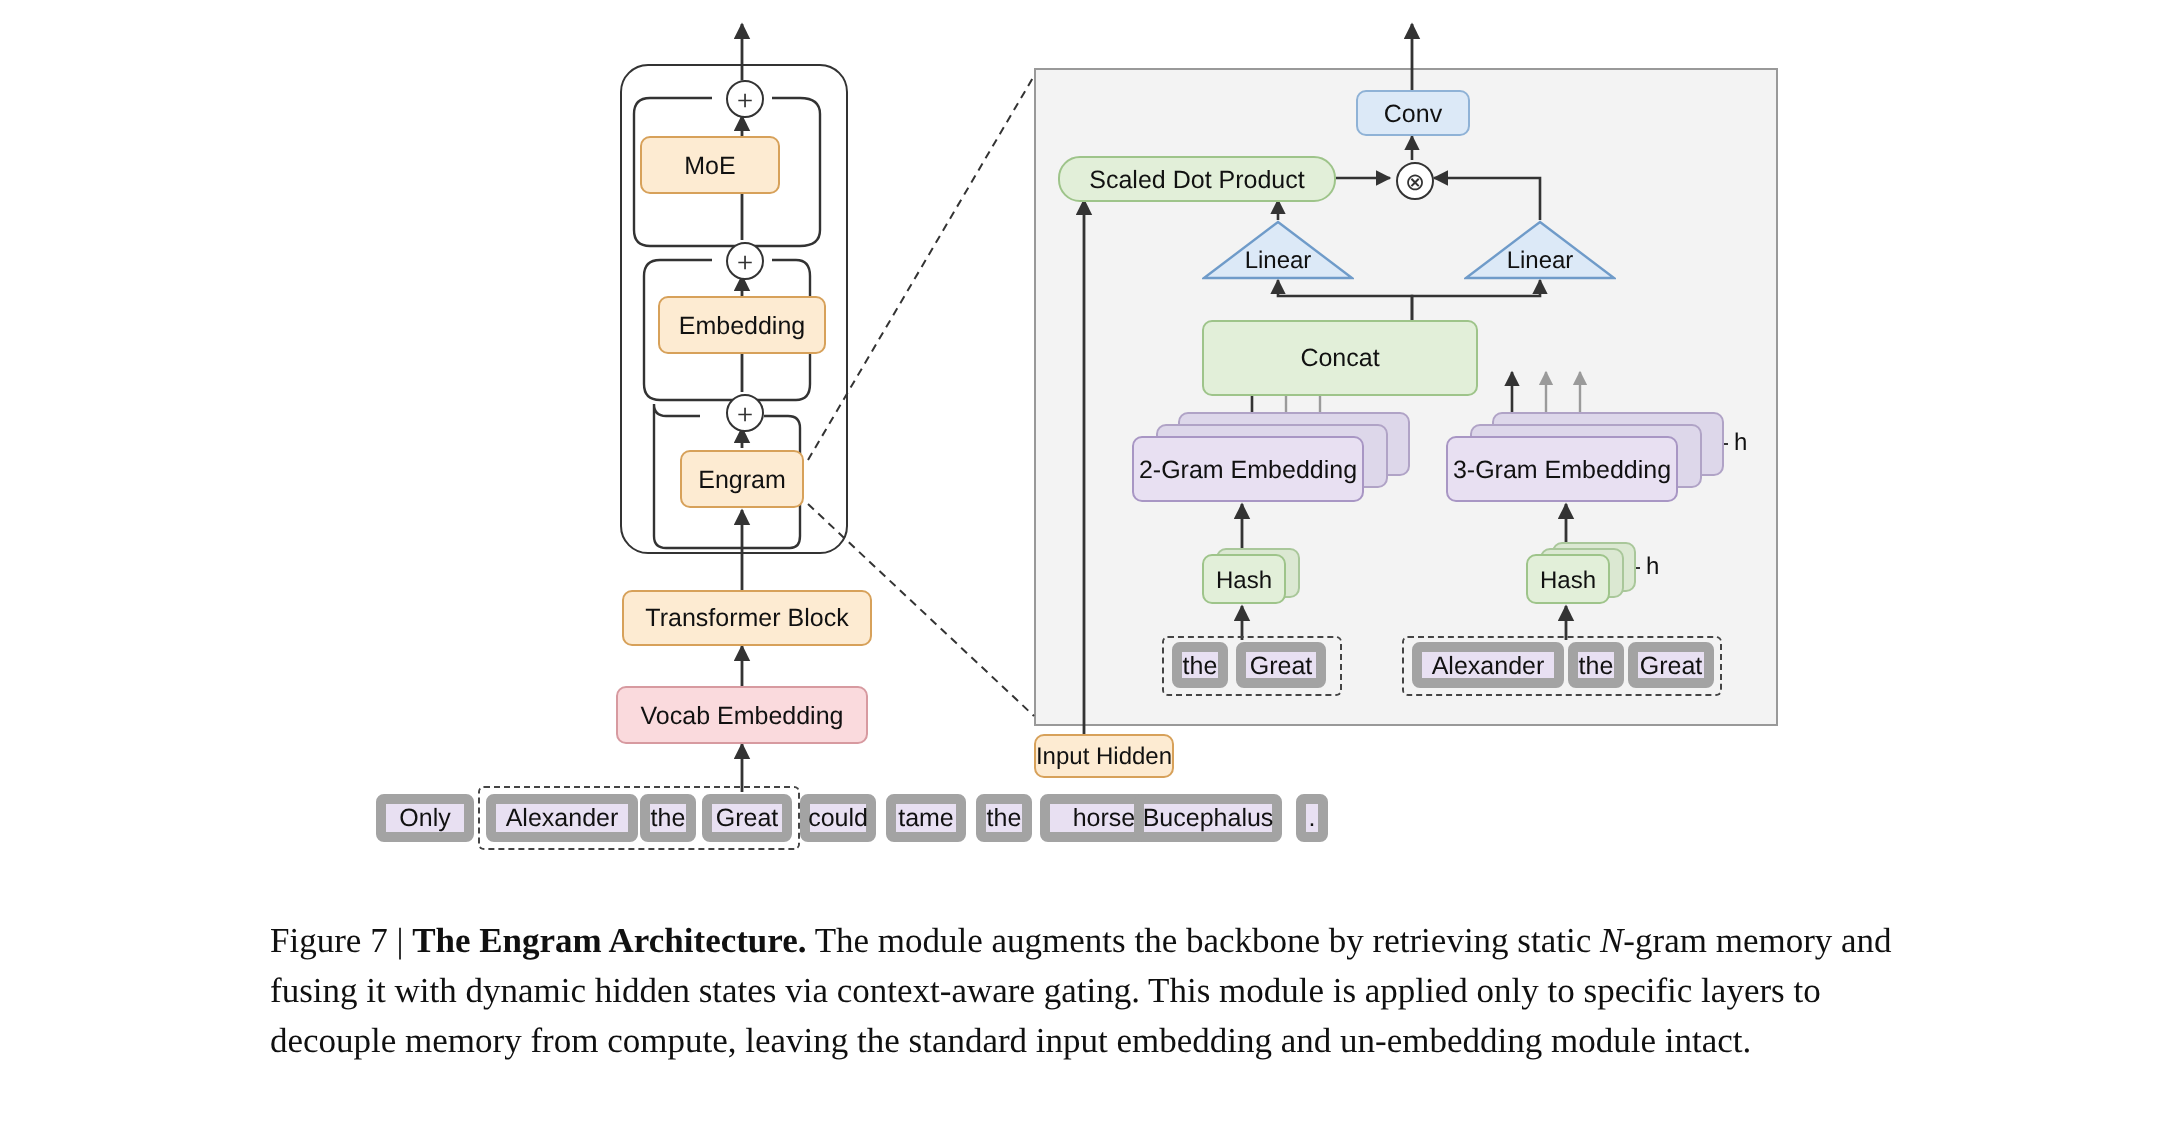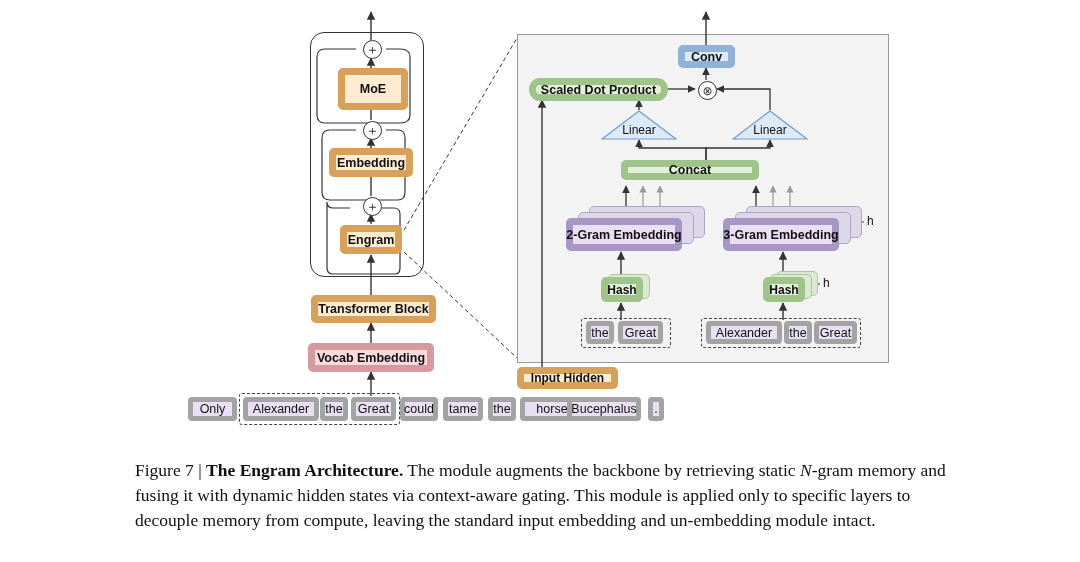--- a/index.html
+++ b/index.html
@@ -31,30 +31,29 @@
     color: #101010;
     text-align: left;
   }
   .caption b { font-weight: bold; }
   .caption i { font-style: italic; }
 
   
   .box {
     position: absolute;
     box-sizing: border-box;
-    border: 7px solid #0f172a;
+    border: 1px solid #0f172a;
     border-radius: 5px;
     display: flex;
     align-items: center;
     justify-content: center;
     font-size: 12.5px;
     color: #111;
     white-space: nowrap;
     background: #fff;
-    font-weight: bold;
   }
   .orange { background: #fdebd2; border-color: #d7a15a; }
   .pink   { background: #fadadd; border-color: #d79aa0; }
   .purple { background: #e8e0f2; border-color: #a896c4; }
   .green  { background: #e2efd9; border-color: #9ec48a; }
   .blue   { background: #dce9f7; border-color: #8fb2d6; }
 
   .outer-round {
     position: absolute;
     box-sizing: border-box;
@@ -196,40 +195,40 @@
     <line x1="706" y1="45" x2="706" y2="12" stroke="#333" stroke-width="1.4" marker-end="url(#arrow)"></line>
 
     <path d="M844,214 Q855,214 855,222 L864,222" fill="none" stroke="#333" stroke-width="1"></path>
     <path d="M802,277 Q812,277 812,284 L820,284" fill="none" stroke="#333" stroke-width="1"></path>
   </svg>
 
   <div style="position:absolute;left:363px;top:40px;width:17px;height:17px;border:1.3px solid #333;border-radius:50%;display:flex;align-items:center;justify-content:center;font-size:13px;color:#333;background:#fff;">＋</div>
   <div style="position:absolute;left:363px;top:121px;width:17px;height:17px;border:1.3px solid #333;border-radius:50%;display:flex;align-items:center;justify-content:center;font-size:13px;color:#333;background:#fff;">＋</div>
   <div style="position:absolute;left:363px;top:197px;width:17px;height:17px;border:1.3px solid #333;border-radius:50%;display:flex;align-items:center;justify-content:center;font-size:13px;color:#333;background:#fff;">＋</div>
 
-  <div class="box orange" style="left:338px; top:68px; width:70px; height:42px;">MoE</div>
+  <div class="box orange" style="left:320px; top:68px; width:70px; height:29px;">MoE</div>
   <div class="box orange" style="left:329px; top:148px; width:84px; height:29px;">Embedding</div>
   <div class="box orange" style="left:340px; top:225px; width:62px; height:29px;">Engram</div>
   <div class="box pink" style="left:308px; top:343px; width:126px; height:29px;">Vocab Embedding</div>
   <div class="box orange" style="left:311px; top:295px; width:125px; height:28px;">Transformer Block</div>
 
   <div class="tok" style="left:188px; top:397px; width:49px; height:24px;">Only</div>
   <div class="tok" style="left:243px; top:397px; width:76px; height:24px;">Alexander</div>
   <div class="tok" style="left:320px; top:397px; width:28px; height:24px;">the</div>
   <div class="tok" style="left:351px; top:397px; width:45px; height:24px;">Great</div>
   <div class="tok" style="left:400px; top:397px; width:38px; height:24px;">could</div>
   <div class="tok" style="left:443px; top:397px; width:40px; height:24px;">tame</div>
   <div class="tok" style="left:488px; top:397px; width:28px; height:24px;">the</div>
   <div class="tok" style="left:520px; top:397px; width:64px; height:24px;">horse</div>
   <div class="tok" style="left:567px; top:397px; width:74px; height:24px;">Bucephalus</div>
   <div class="tok" style="left:648px; top:397px; width:16px; height:24px;">.</div>
 
   <div class="dashsel" style="left:239px; top:393px; width:161px; height:32px;"></div>
 
-  <div class="box orange" style="left:517px; top:367px; width:101px; height:22px; font-size:12px;">Input Hidden</div>
+  <div class="box orange" style="left:517px; top:367px; width:70px; height:22px; font-size:12px;">Input Hidden</div>
 
   <div class="dashsel" style="left:581px; top:318px; width:90px; height:30px;"></div>
   <div class="tok" style="left:586px; top:321px; width:28px; height:23px;">the</div>
   <div class="tok" style="left:618px; top:321px; width:45px; height:23px;">Great</div>
 
   <div class="dashsel" style="left:701px; top:318px; width:160px; height:30px;"></div>
   <div class="tok" style="left:706px; top:321px; width:76px; height:23px;">Alexander</div>
   <div class="tok" style="left:784px; top:321px; width:28px; height:23px;">the</div>
   <div class="tok" style="left:814px; top:321px; width:43px; height:23px;">Great</div>
 
@@ -243,21 +242,21 @@
 
   <div class="stack-shadow purple-s" style="left:589px; top:206px; width:116px; height:32px;"></div>
   <div class="stack-shadow purple-s" style="left:578px; top:212px; width:116px; height:32px;"></div>
   <div class="box purple" style="left:566px; top:218px; width:116px; height:33px; font-size:12.5px;">2-Gram Embedding</div>
 
   <div class="stack-shadow purple-s" style="left:746px; top:206px; width:116px; height:32px;"></div>
   <div class="stack-shadow purple-s" style="left:735px; top:212px; width:116px; height:32px;"></div>
   <div class="box purple" style="left:723px; top:218px; width:116px; height:33px; font-size:12.5px;">3-Gram Embedding</div>
   <div class="label-small" style="position:absolute; left:867px; top:214px;">h</div>
 
-  <div class="box green" style="left:621px; top:160px; width:138px; height:20px; font-size:12.5px;">Concat</div>
+  <div class="box green" style="left:601px; top:160px; width:138px; height:38px; font-size:12.5px;">Concat</div>
 
   <div class="tri" style="left:601px; top:110px; width:76px; height:30px;">
     <svg width="76" height="30" viewBox="0 0 76 30">
       <polygon points="38,1 75,29 1,29" fill="#dce9f7" stroke="#6f9bc9" stroke-width="1.2"></polygon>
     </svg>
     <span style="position:absolute; bottom:3px; font-size:12px; color:#111;">Linear</span>
   </div>
   <div class="tri" style="left:732px; top:110px; width:76px; height:30px;">
     <svg width="76" height="30" viewBox="0 0 76 30">
       <polygon points="38,1 75,29 1,29" fill="#dce9f7" stroke="#6f9bc9" stroke-width="1.2"></polygon>

